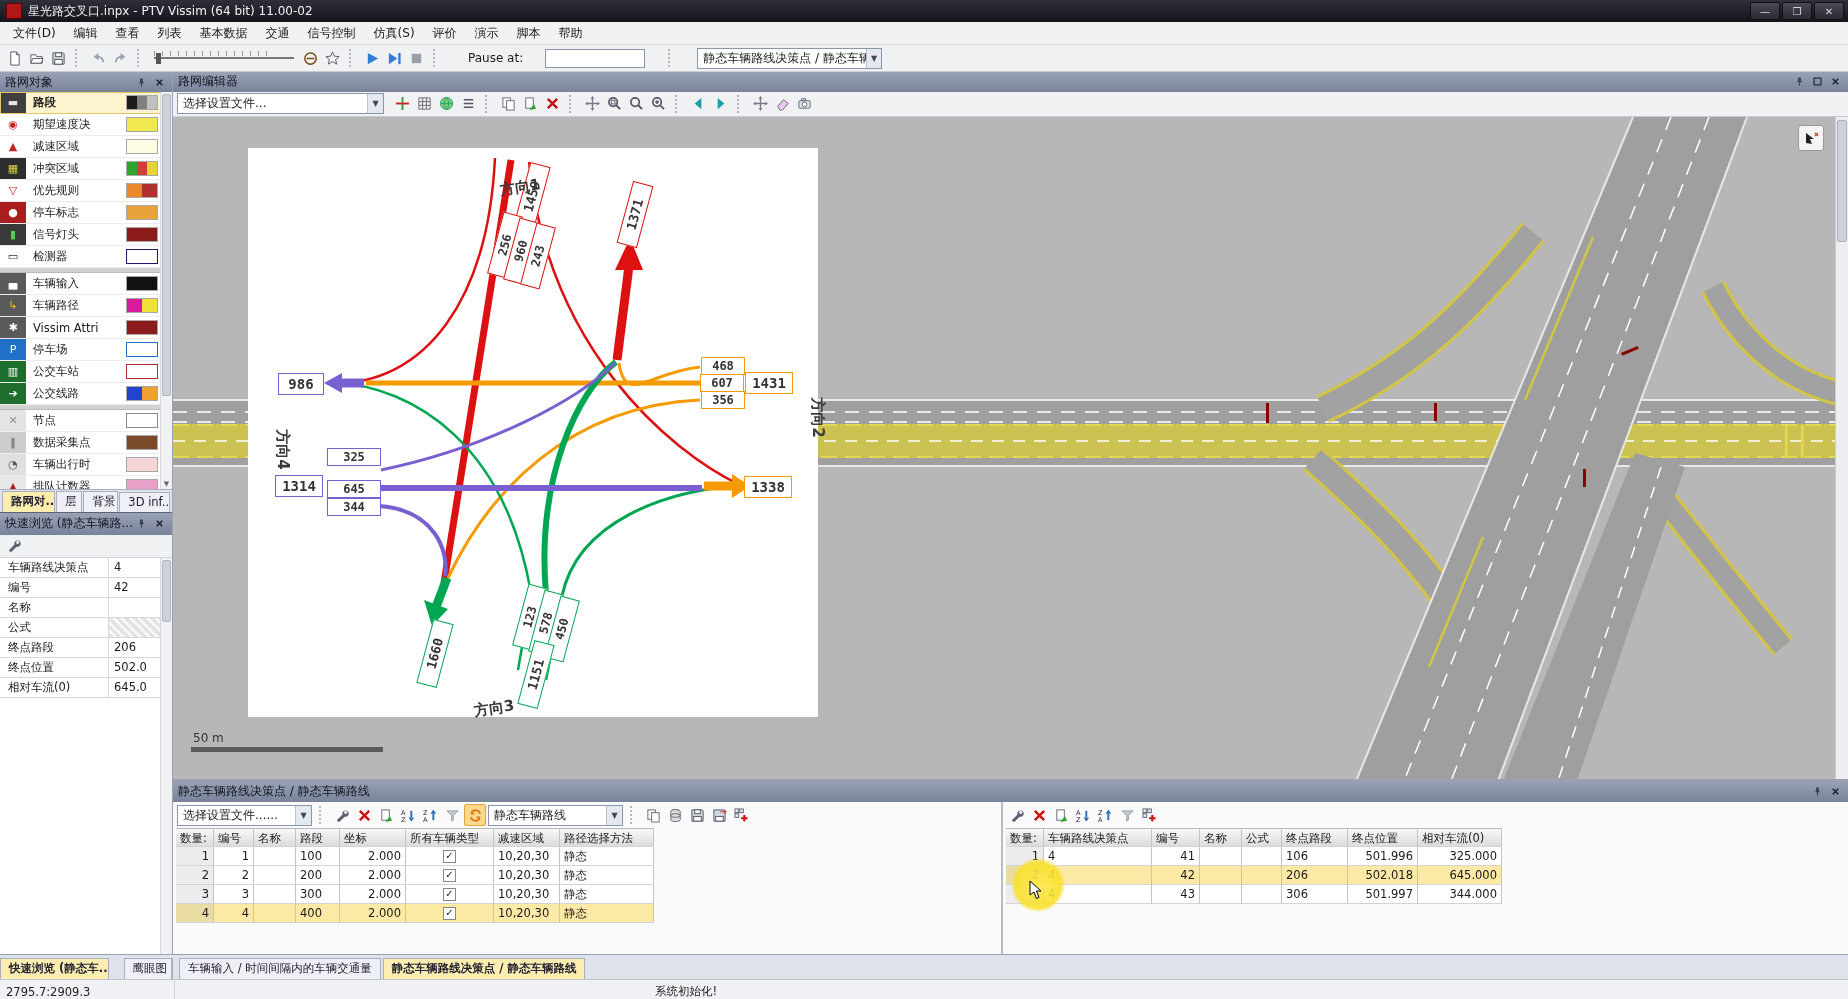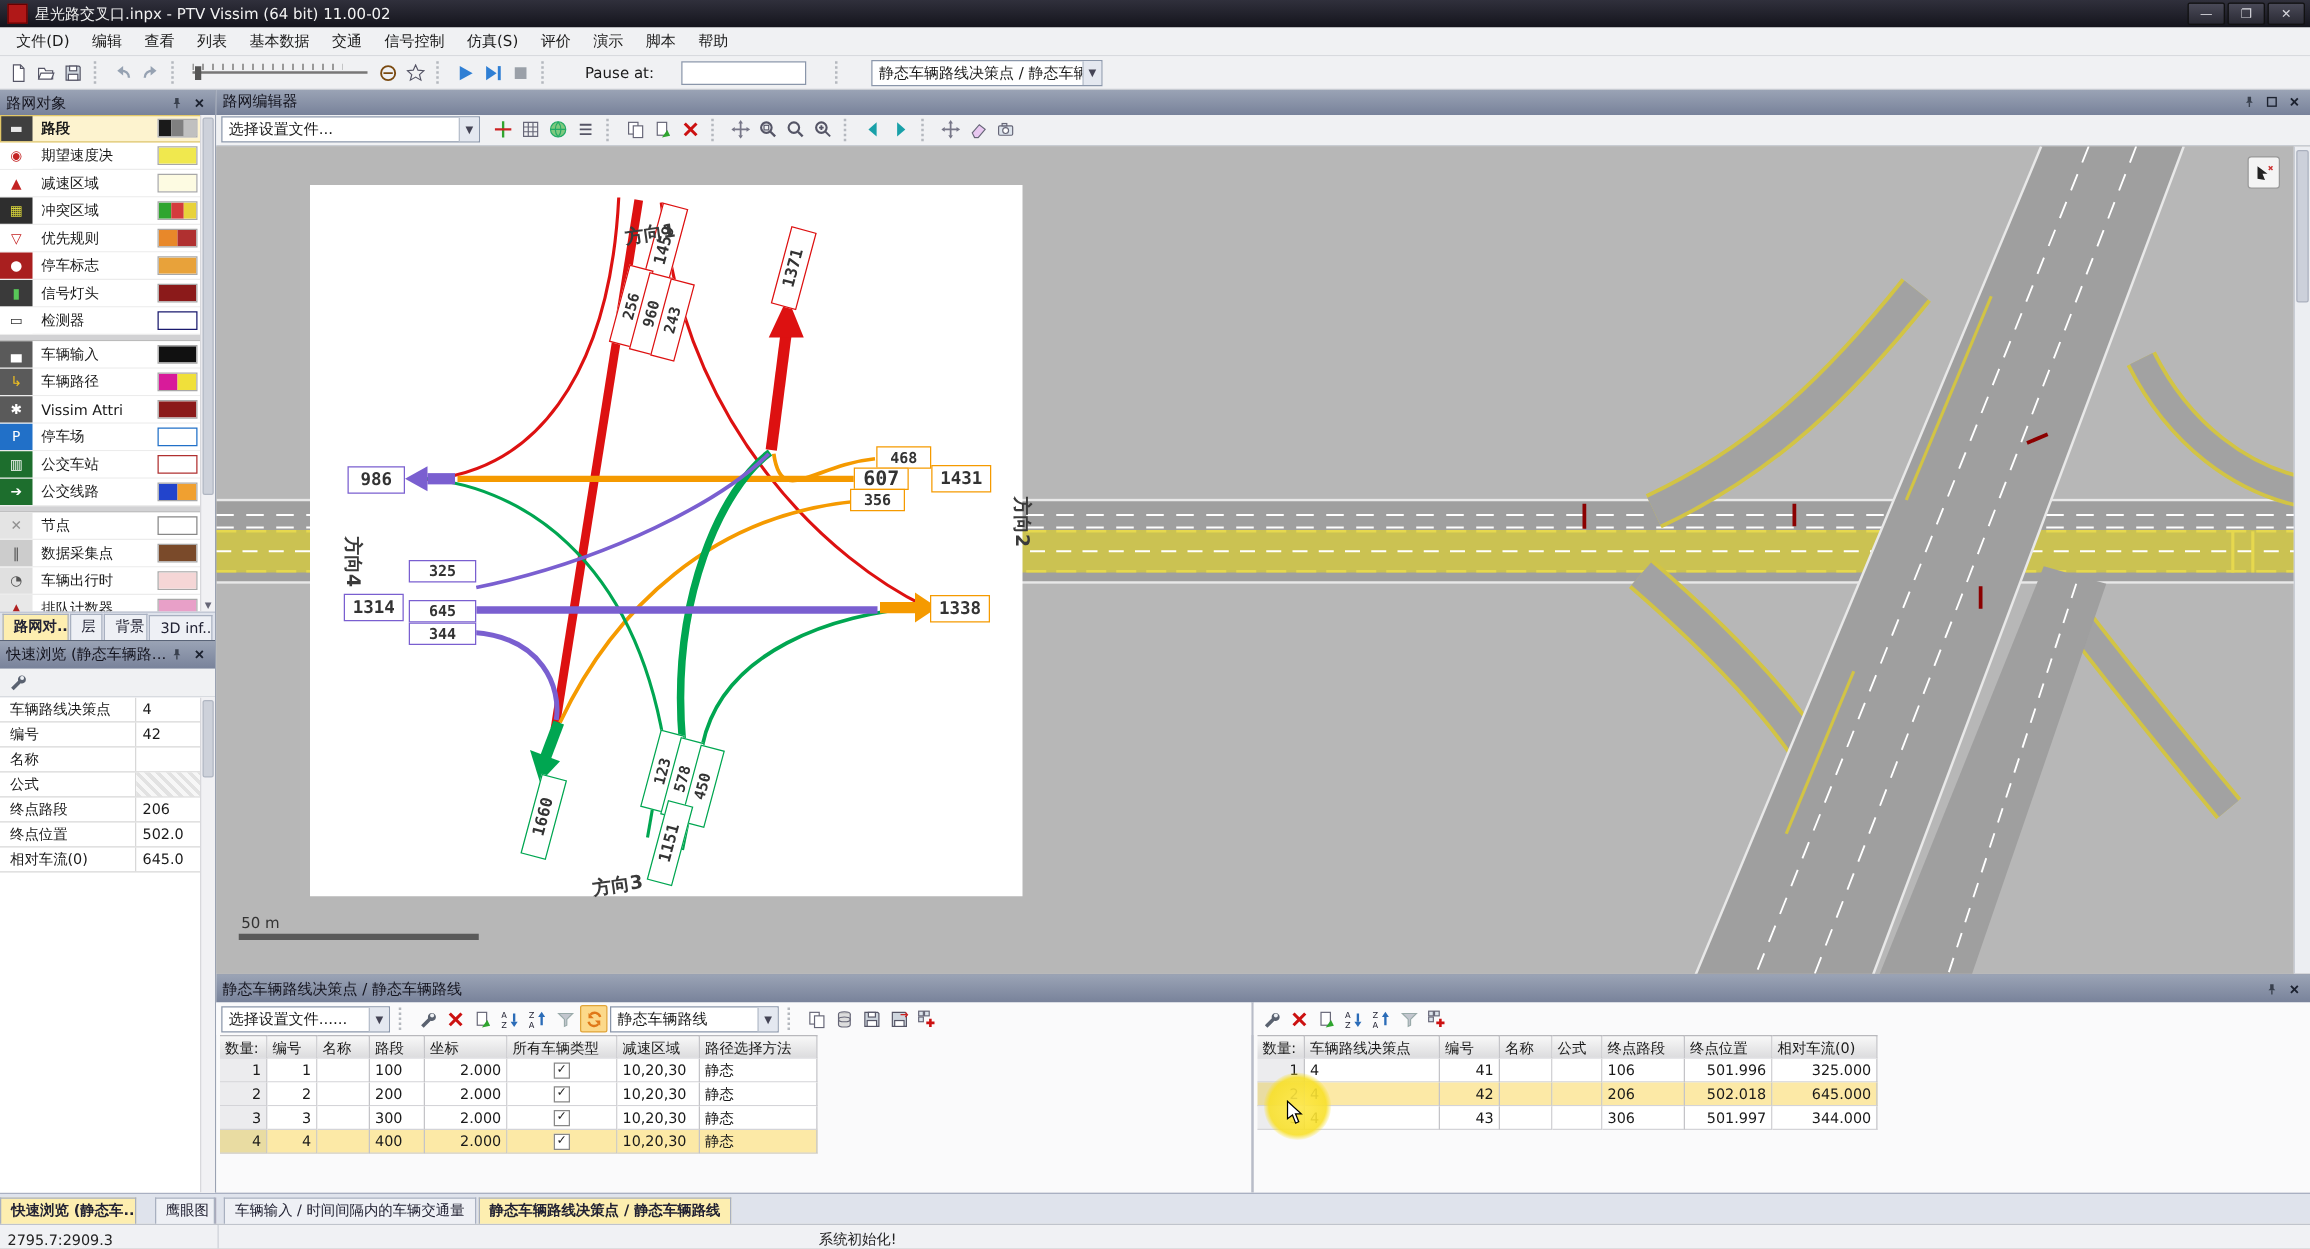--- a/index.html
+++ b/index.html
@@ -607,22 +607,22 @@
             <path class="st-dir4" d="M116,235 L94,235" fill="none" stroke-width="9" stroke="#7a5fd0"></path>
             <polygon class="fl-dir4" points="94,225 94,245 76,235" fill="#7a5fd0"></polygon>
           </svg>
           <div id="flowlabels">
               <div class="fb" style="left: 251px; top: 38.5px; width: 64px; height: 19px; border-color: rgb(221, 17, 17); font-size: 13px; transform: rotate(-75deg);">1459</div>
               <div class="fb" style="left: 225px; top: 87px; width: 62px; height: 18px; border-color: rgb(221, 17, 17); font-size: 12px; transform: rotate(-75deg);">256</div>
               <div class="fb" style="left: 241px; top: 93px; width: 62px; height: 18px; border-color: rgb(221, 17, 17); font-size: 12px; transform: rotate(-75deg);">960</div>
               <div class="fb" style="left: 258px; top: 98px; width: 62px; height: 18px; border-color: rgb(221, 17, 17); font-size: 12px; transform: rotate(-75deg);">243</div>
               <div class="fb" style="left: 355px; top: 56.5px; width: 62px; height: 19px; border-color: rgb(221, 17, 17); font-size: 13px; transform: rotate(-75deg);">1371</div>
               <div class="fb" style="left: 453px; top: 209px; width: 42px; height: 16px; border-color: rgb(245, 154, 0); font-size: 12px;">468</div>
-              <div class="fb" style="left: 435px; top: 226px; width: 42px; height: 16px; border-color: rgb(245, 154, 0); font-size: 16px;">607</div>
-              <div class="fb" style="left: 432px; top: 243px; width: 42px; height: 16px; border-color: rgb(245, 154, 0); font-size: 12px;">356</div>
+              <div class="fb" style="left: 452px; top: 226px; width: 42px; height: 16px; border-color: rgb(245, 154, 0); font-size: 12px;">607</div>
+              <div class="fb" style="left: 453px; top: 243px; width: 42px; height: 16px; border-color: rgb(245, 154, 0); font-size: 12px;">356</div>
               <div class="fb" style="left: 497px; top: 224px; width: 46px; height: 20px; border-color: rgb(245, 154, 0); font-size: 14px;">1431</div>
               <div class="fb" style="left: 496px; top: 328px; width: 46px; height: 20px; border-color: rgb(245, 154, 0); font-size: 14px;">1338</div>
               <div class="fb" style="left: 79px; top: 300px; width: 52px; height: 16px; border-color: rgb(122, 95, 208); font-size: 12px;">325</div>
               <div class="fb" style="left: 79px; top: 332px; width: 52px; height: 16px; border-color: rgb(122, 95, 208); font-size: 12px;">645</div>
               <div class="fb" style="left: 79px; top: 350px; width: 52px; height: 16px; border-color: rgb(122, 95, 208); font-size: 12px;">344</div>
               <div class="fb" style="left: 27px; top: 327px; width: 46px; height: 20px; border-color: rgb(122, 95, 208); font-size: 14px;">1314</div>
               <div class="fb" style="left: 30px; top: 225px; width: 44px; height: 20px; border-color: rgb(122, 95, 208); font-size: 14px;">986</div>
               <div class="fb" style="left: 250px; top: 459px; width: 62px; height: 18px; border-color: rgb(0, 166, 81); font-size: 12px; transform: rotate(-75deg);">123</div>
               <div class="fb" style="left: 266px; top: 465px; width: 62px; height: 18px; border-color: rgb(0, 166, 81); font-size: 12px; transform: rotate(-75deg);">578</div>
               <div class="fb" style="left: 282px; top: 471px; width: 62px; height: 18px; border-color: rgb(0, 166, 81); font-size: 12px; transform: rotate(-75deg);">450</div>

